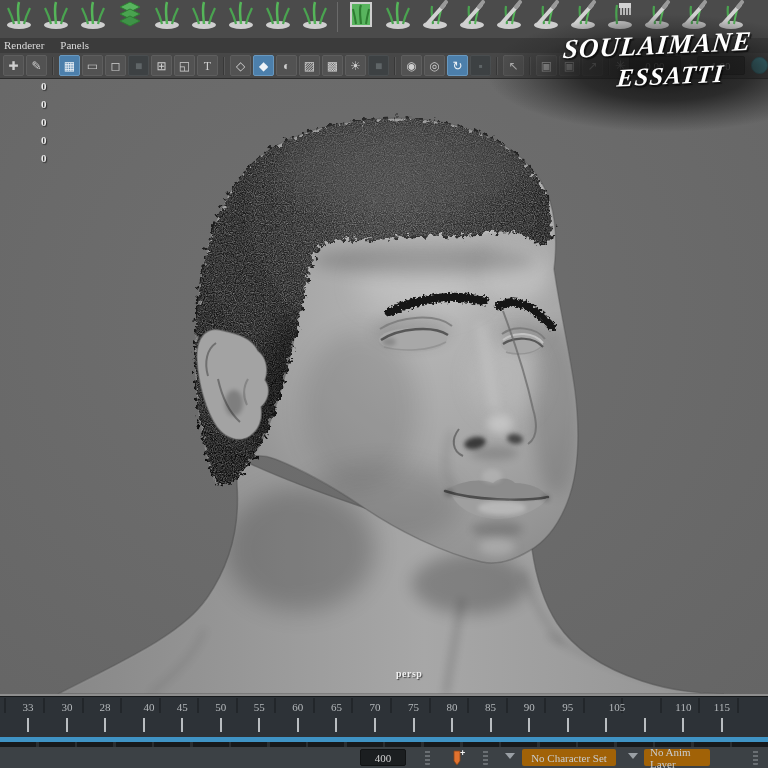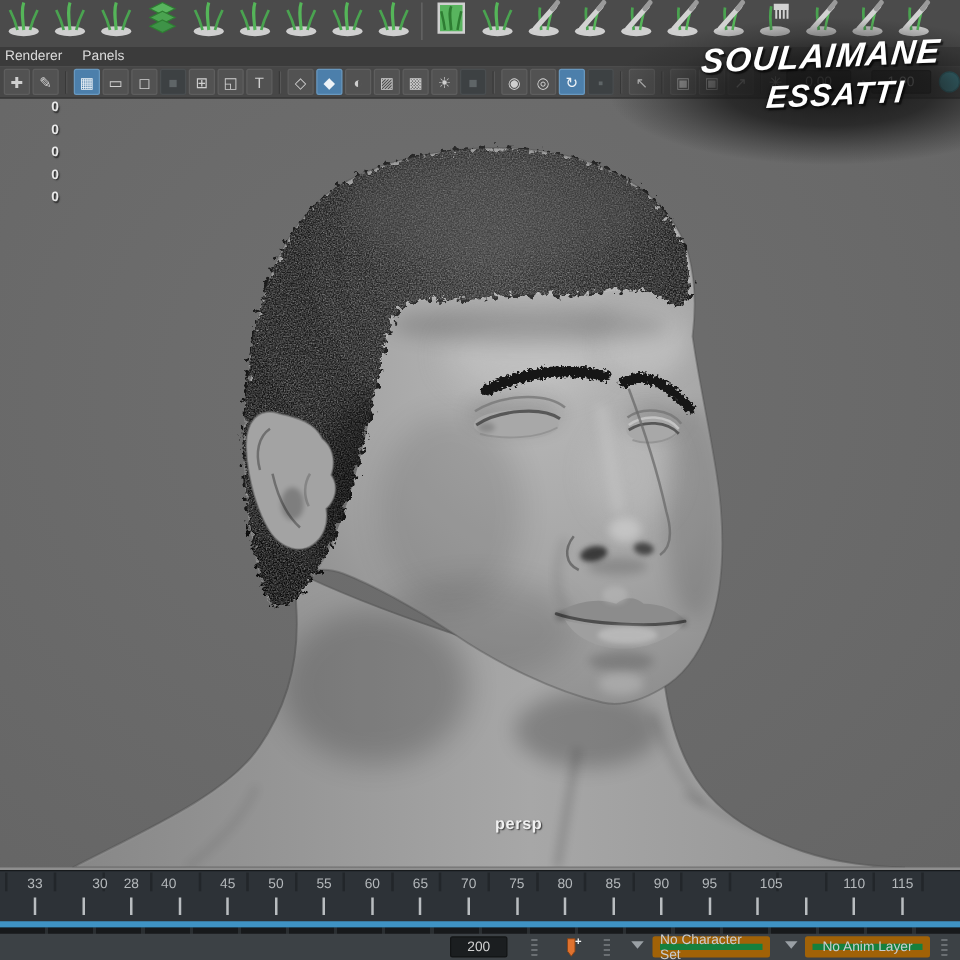--- a/index.html
+++ b/index.html
@@ -1,17 +1,17 @@
 <!DOCTYPE html>
 <html><head>
 <meta charset="utf-8">
 <style>
   html,body{margin:0;padding:0;background:#222;}
   .app{position:relative;width:768px;height:768px;overflow:hidden;
-       font-family:Liberation Sans, sans-serif;background:#6b6b6b;
+       font-family:Liberation Serif, serif;background:#6b6b6b;
        -webkit-user-select:none;user-select:none;}
   
   .shelf{position:absolute;left:0;top:0;width:768px;height:38px;background:#4b4b4b;
          border-bottom:1px solid #2e2e2e;display:flex;align-items:flex-start;overflow:hidden;}
   .shelf-gen{display:contents;}
   .shelf-icon{width:32px;height:32px;margin:1px 2.5px 0 2.5px;flex:0 0 auto;margin-top:-2px;}
   .shelf-sep{width:1px;height:30px;background:#6a6a6a;margin:2px 4px 0 4px;flex:0 0 auto;}
   
   .menubar{position:absolute;left:0;top:38px;width:768px;height:15px;background:#3b3b3b;
            display:flex;align-items:center;gap:16px;padding-left:4px;box-sizing:border-box;}
@@ -38,21 +38,21 @@
   
   .viewport{position:absolute;left:0;top:79px;width:768px;height:615px;
             background:radial-gradient(ellipse at 46% 38%,#707070 0%,#6a6a6a 55%,#656565 100%);
             border-bottom:2px solid #8e8e8e;overflow:hidden;}
   .viewport svg.headsvg{position:absolute;left:0;top:0;}
   .hud-counts{position:absolute;left:41px;top:-2px;display:flex;flex-direction:column;}
   .hud-count{color:#e9e9e9;font-size:11px;font-weight:bold;height:18px;line-height:18px;
              text-shadow:1px 1px 1px rgba(40,40,40,.9);}
   .symmetry-label{position:absolute;left:0;top:12px;width:100%;text-align:center;color:#f2f2f2;
                   font-size:11px;font-weight:bold;text-shadow:1px 1px 1px rgba(40,40,40,.8);}
-  .camera-label{position:absolute;left:396px;top:572px;color:#f0f0f0;font-size:13px;font-weight:bold;
+  .camera-label{position:absolute;left:396px;top:589px;color:#f0f0f0;font-size:10px;font-weight:bold;
                 text-shadow:1px 1px 1px rgba(40,40,40,.8);letter-spacing:.5px;}
   
   .watermark{position:absolute;top:26px;right:0;width:300px;height:96px;z-index:30;pointer-events:none;}
   .wm-blob{position:absolute;inset:-16px -40px -14px -20px;
            background:radial-gradient(ellipse 58% 55% at 60% 50%,rgba(20,20,20,.95) 0%,
                       rgba(28,28,28,.8) 40%,rgba(44,44,44,.4) 66%,rgba(90,90,90,0) 85%);}
   .wm-line{position:absolute;color:#fff;font-style:italic;font-weight:900;
            letter-spacing:1px;transform:rotate(-2.5deg) skewX(-8deg);
            text-shadow:2px 2px 1px rgba(0,0,0,.6),-1px 1px 2px rgba(0,0,0,.35);white-space:nowrap;}
   .wm-1{top:4px;right:16px;font-size:27px;}
@@ -82,25 +82,25 @@
             border-radius:2px;color:#d2d2d2;font-size:11px;display:flex;align-items:center;
             justify-content:center;box-sizing:border-box;}
   .rb-animend{left:360px;width:46px;}
   .rb-grip{position:absolute;top:3px;width:5px;height:15px;
            background:repeating-linear-gradient(0deg,#6a6f73 0 2px,#3c4145 2px 4px);border-radius:1px;}
   .rb-grip1{left:425px;} .rb-grip2{left:483px;} .rb-grip3{left:753px;}
   .autokey{position:absolute;left:449px;top:2px;width:18px;height:17px;}
   .dd-arrow{position:absolute;top:6px;width:0;height:0;border-left:5px solid transparent;
             border-right:5px solid transparent;border-top:6px solid #9aa0a5;}
   .dd-a1{left:505px;} .dd-a2{left:628px;}
-  .rb-dropdown{position:absolute;top:2px;height:17px;background:#15803d;border:6px solid #a16207;
+  .rb-dropdown{position:absolute;top:2px;height:17px;background:#a16207;border:6px solid #a16207;
                border-radius:2px;color:#c9cdd0;font-size:11px;display:flex;align-items:center;
                justify-content:center;box-sizing:border-box;}
   .rb-charset{left:522px;width:94px;}
-  .rb-animlayer{left:644px;width:100px;}
+  .rb-animlayer{left:644px;width:66px;}
 </style>
 </head>
 <body>
 
 <svg width="0" height="0" style="position:absolute" aria-hidden="true">
   <defs>
     <g id="sym-grass">
       <ellipse cx="16" cy="27" rx="12" ry="4" fill="#cfcfcf"></ellipse>
       <path d="M16,26 C15,16 14,10 16,4" stroke="#55b559" stroke-width="2.5" fill="none"></path>
       <path d="M11,26 C9,18 7,14 5,10" stroke="#4aa350" stroke-width="2.2" fill="none"></path>
@@ -339,27 +339,27 @@
     <div class="wm-line wm-1">SOULAIMANE</div>
     <div class="wm-line wm-2">ESSATTI</div>
   </div>
 
   <div class="timeline">
     <div>
         <div class="tl-bound" style="left: 43px;"></div>
         <div class="tl-num" style="left: 28px;">33</div>
         <div class="tl-tick" style="left: 28px;"></div>
         <div class="tl-bound" style="left: 81.55px;"></div>
-        <div class="tl-num" style="left: 80px; text-align: center;">30</div>
+        <div class="tl-num" style="left: 67px; text-align: center;">30</div>
         <div class="tl-tick" style="left: 66.55px;"></div>
         <div class="tl-bound" style="left: 120.1px;"></div>
         <div class="tl-num" style="left: 105.1px;">28</div>
         <div class="tl-tick" style="left: 105.1px;"></div>
         <div class="tl-bound" style="left: 158.65px;"></div>
-        <div class="tl-num" style="left: 135px;">40</div>
+        <div class="tl-num" style="left: 149px;">40</div>
         <div class="tl-tick" style="left: 143.65px;"></div>
         <div class="tl-bound" style="left: 197.2px;"></div>
         <div class="tl-num" style="left: 182.2px;">45</div>
         <div class="tl-tick" style="left: 182.2px;"></div>
         <div class="tl-bound" style="left: 235.75px;"></div>
         <div class="tl-num" style="left: 220.75px;">50</div>
         <div class="tl-tick" style="left: 220.75px;"></div>
         <div class="tl-bound" style="left: 274.3px;"></div>
         <div class="tl-num" style="left: 259.3px;">55</div>
         <div class="tl-tick" style="left: 259.3px;"></div>
@@ -399,21 +399,21 @@
         <div class="tl-bound" style="left: 736.9px;"></div>
         <div class="tl-num" style="left: 721.9px;">115</div>
         <div class="tl-tick" style="left: 721.9px;"></div>
         <div class="tl-bound" style="left: 4px;"></div>
       </div>
     <div class="tl-cache"></div>
     <div class="tl-footer"></div>
   </div>
 
   <div class="rangebar">
-    <div class="rb-field rb-animend">200</div>
+    <div class="rb-field rb-animend">400</div>
     <div class="rb-grip rb-grip1"></div>
     <svg class="autokey" viewBox="0 0 18 17">
         <use href="#sym-key"></use>
       </svg>
     <div class="rb-grip rb-grip2"></div>
     <div class="dd-arrow dd-a1"></div>
     <div class="rb-dropdown rb-charset">No Character Set</div>
     <div class="dd-arrow dd-a2"></div>
     <div class="rb-dropdown rb-animlayer">No Anim Layer</div>
     <div class="rb-grip rb-grip3"></div>

